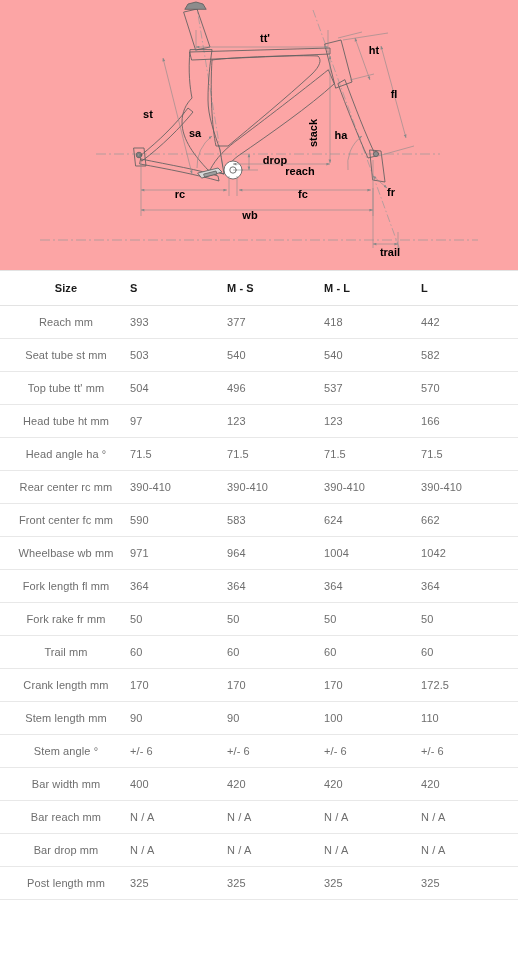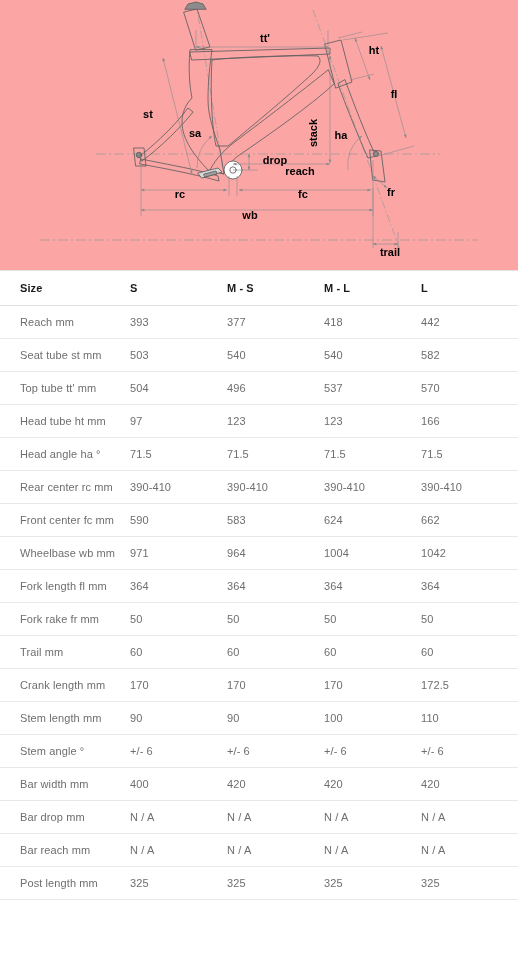--- a/index.html
+++ b/index.html
@@ -65,21 +65,22 @@
     padding-top: 10px;
     padding-bottom: 10px;
     border-bottom: 1px solid #e3e3e3;
   }
   .geo-table td {
     color: #6e6e6e;
     font-weight: normal;
   }
   .geo-table th:first-child,
   .geo-table td:first-child {
-    padding-left: 20px;
+    padding-left: 8px;
+    text-align: center;
   }
   .geo-table td.row-label {
     color: #6e6e6e;
   }
   .geo-table tbody tr:last-child td {
     border-bottom: 1px solid #e8e8e8;
   }
 </style>
 </head>
 <body>
@@ -346,28 +347,28 @@
           <td>+/- 6</td>
         </tr>
         <tr>
           <td class="row-label">Bar width mm</td>
           <td>400</td>
           <td>420</td>
           <td>420</td>
           <td>420</td>
         </tr>
         <tr>
+          <td class="row-label">Bar reach mm</td>
+          <td>N / A</td>
+          <td>N / A</td>
+          <td>N / A</td>
+          <td>N / A</td>
+        </tr>
+        <tr>
           <td class="row-label">Bar drop mm</td>
-          <td>N / A</td>
-          <td>N / A</td>
-          <td>N / A</td>
-          <td>N / A</td>
-        </tr>
-        <tr>
-          <td class="row-label">Bar reach mm</td>
           <td>N / A</td>
           <td>N / A</td>
           <td>N / A</td>
           <td>N / A</td>
         </tr>
         <tr>
           <td class="row-label">Post length mm</td>
           <td>325</td>
           <td>325</td>
           <td>325</td>

